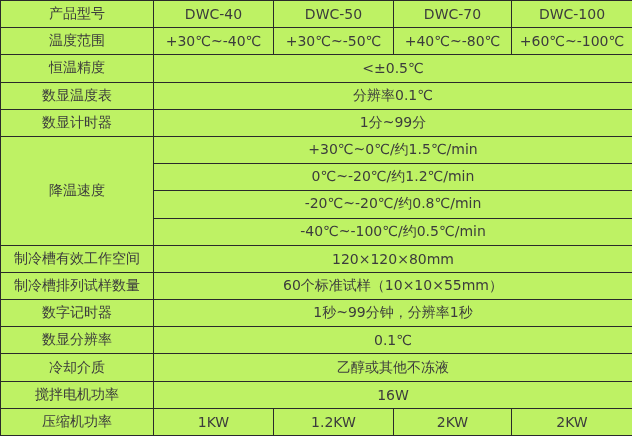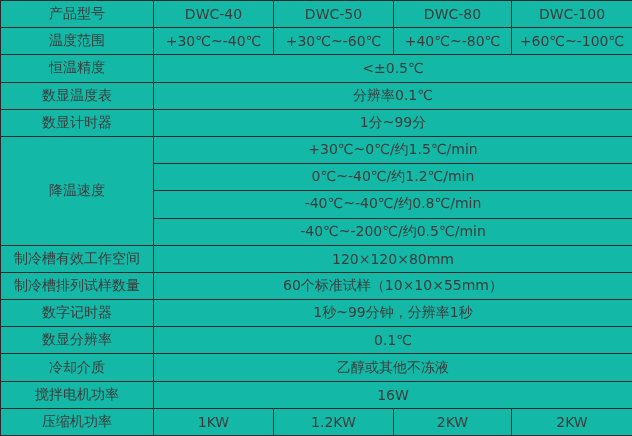--- a/index.html
+++ b/index.html
@@ -14,21 +14,21 @@
     box-sizing: border-box;
   }
   table.spec {
     width: 632px;
     height: 436px;
     border-collapse: collapse;
     table-layout: fixed;
   }
   table.spec td {
     border: 1px solid #2a2a2a;
-    background: #14b8a6;
+    background: #bef264;
     color: #3c3c3c;
     font-size: 14px;
     text-align: center;
     vertical-align: middle;
     padding: 0 2px;
     overflow: hidden;
     white-space: nowrap;
   }
   col.c0 { width: 153px; }
   col.c1 { width: 120px; }
@@ -46,54 +46,54 @@
         <col class="c1">
         <col class="c2">
         <col class="c3">
         <col class="c4">
     </colgroup>
     <tbody>
       <tr>
         <td>产品型号</td>
         <td>DWC-40</td>
         <td>DWC-50</td>
-        <td>DWC-80</td>
+        <td>DWC-70</td>
         <td>DWC-100</td>
       </tr>
       <tr>
         <td>温度范围</td>
         <td>+30℃~-40℃</td>
-        <td>+30℃~-60℃</td>
+        <td>+30℃~-50℃</td>
         <td>+40℃~-80℃</td>
         <td>+60℃~-100℃</td>
       </tr>
       <tr>
         <td>恒温精度</td>
         <td colspan="4">&lt;±0.5℃</td>
       </tr>
       <tr>
         <td>数显温度表</td>
         <td colspan="4">分辨率0.1℃</td>
       </tr>
       <tr>
         <td>数显计时器</td>
         <td colspan="4">1分~99分</td>
       </tr>
       <tr>
         <td rowspan="4">降温速度</td>
         <td colspan="4">+30℃~0℃/约1.5℃/min</td>
       </tr>
       <tr>
-        <td colspan="4">0℃~-40℃/约1.2℃/min</td>
+        <td colspan="4">0℃~-20℃/约1.2℃/min</td>
       </tr>
       <tr>
-        <td colspan="4">-40℃~-40℃/约0.8℃/min</td>
+        <td colspan="4">-20℃~-20℃/约0.8℃/min</td>
       </tr>
       <tr>
-        <td colspan="4">-40℃~-200℃/约0.5℃/min</td>
+        <td colspan="4">-40℃~-100℃/约0.5℃/min</td>
       </tr>
       <tr>
         <td>制冷槽有效工作空间</td>
         <td colspan="4">120×120×80mm</td>
       </tr>
       <tr>
         <td>制冷槽排列试样数量</td>
         <td colspan="4">60个标准试样（10×10×55mm）</td>
       </tr>
       <tr>

